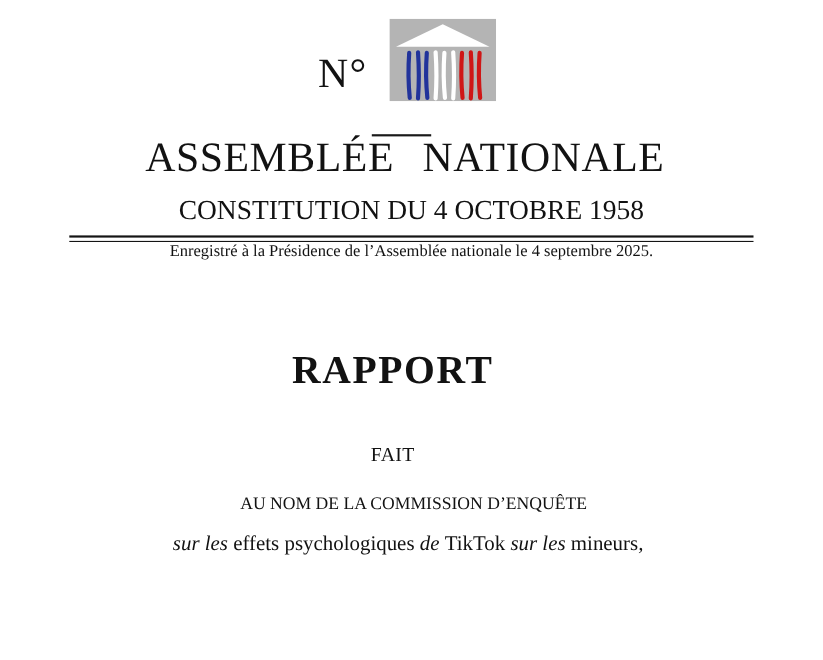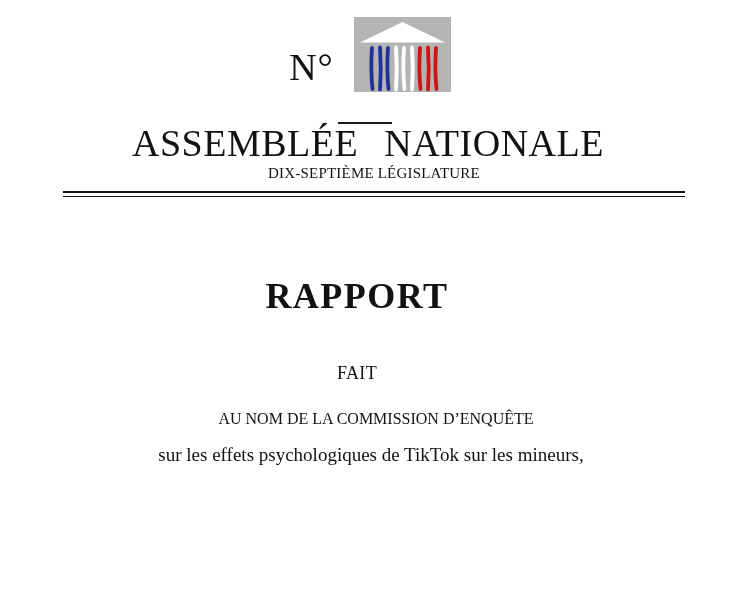--- a/index.html
+++ b/index.html
@@ -99,21 +99,21 @@
     margin-top: 29px;
     transform: translateX(2px);
   }
   .subject {
     font-size: 19px;
     line-height: 1;
     margin-top: 18px;
     transform: translateX(-3px);
     white-space: nowrap;
   }
-  .it { }
+  .it { font-style: italic; }
   .bd { font-weight: normal; }
 </style>
 </head>
 <body>
 
 <div class="page">
 
   <div class="header-row">
     <span class="numero">N°</span>
     <svg class="an-logo" viewBox="0 0 97 75" aria-hidden="true">
@@ -128,25 +128,26 @@
       <path class="col col-r" d="M66 31 Q64.5 52 66.5 72"></path>
       <path class="col col-r" d="M74 30.5 Q75.5 52 74 72.5"></path>
       <path class="col col-r" d="M82 31 Q80.5 52 82.5 72"></path>
     </svg>
   </div>
 
   <div class="short-rule"></div>
 
   <div class="institution center">ASSEMBLÉE NATIONALE</div>
 
+  <div class="constitution center">CONSTITUTION DU 4 OCTOBRE 1958</div>
 
-  <div class="legislature center">DIX-SEPTIÈME LÉGISLATURE</div>
 
   <div class="double-rule"></div>
 
+  <div class="registration center">Enregistré à la Présidence de l’Assemblée nationale le 4 septembre 2025.</div>
 
   <div class="report-title center">RAPPORT</div>
 
   <div class="fait center">FAIT</div>
 
   <div class="commission center">AU NOM DE LA COMMISSION D’ENQUÊTE</div>
 
   <div class="subject center">
     <span class="it">sur les </span><span class="bd">effets psychologiques</span><span class="it"> de </span><span class="bd">TikTok</span><span class="it"> sur les </span><span class="bd">mineurs</span><span class="it">,</span>
   </div>

